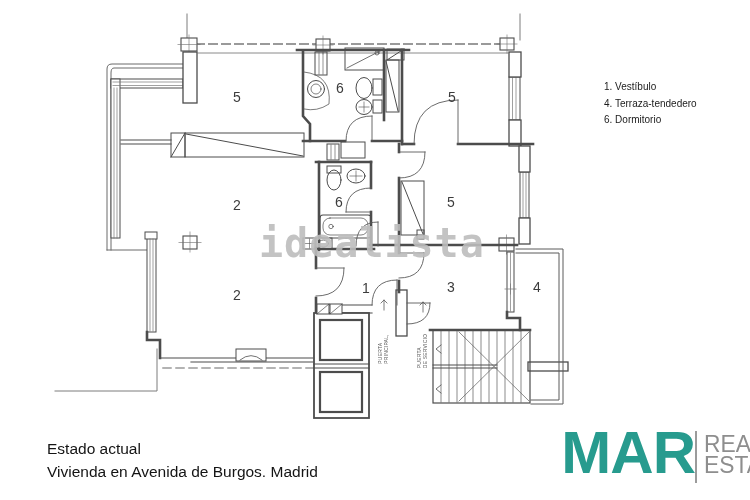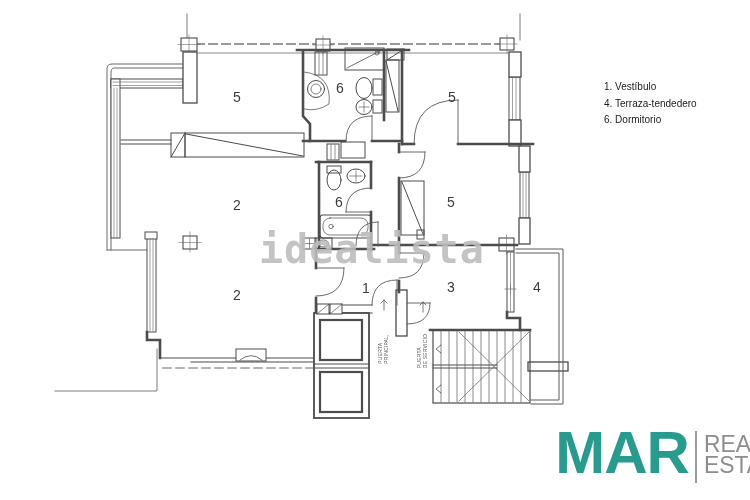--- a/index.html
+++ b/index.html
@@ -1,31 +1,31 @@
 <!DOCTYPE html>
 <html><head>
 <meta charset="utf-8">
 <style>
   html,body{margin:0;padding:0;width:750px;height:500px;overflow:hidden;background:#ffffff;
     font-family:"Liberation Sans",sans-serif;}
   #stage{position:relative;width:750px;height:500px;}
   #plan-svg{position:absolute;left:0;top:0;}
-  .watermark{position:absolute;left:259px;top:226px;font-family:"DejaVu Sans Mono",monospace;
+  .watermark{position:absolute;left:259px;top:220px;font-family:"DejaVu Sans Mono",monospace;
     font-weight:bold;font-size:40px;letter-spacing:1px;color:#bdbdbd;opacity:.9;user-select:none;}
   .room-label{position:absolute;transform:translate(-50%,-50%);font-size:14px;color:#3c3c3c;}
   .plan-annotation{position:absolute;width:64px;height:64px;display:flex;align-items:center;
     justify-content:center;transform:rotate(-90deg);font-size:5px;line-height:1.15;
     letter-spacing:.2px;color:#555;white-space:pre-line;text-align:left;}
   .legend{position:absolute;left:604px;top:79px;}
   .legend-item{font-size:10px;line-height:16.6px;color:#1b1b1b;}
   .footer{position:absolute;left:47px;top:437px;color:#141414;}
   .footer-line{font-size:15.5px;line-height:23px;}
   .logo{position:absolute;left:549px;top:424px;display:flex;align-items:flex-start;}
   .logo-mar{font-size:60px;font-weight:700;letter-spacing:-1px;line-height:58px;
-    width:146px;text-align:center;}
+    width:146px;text-align:right;}
   .logo-bar{width:2px;height:52px;margin:7px 7px 0 0;background:#9b9b9b;}
   .logo-tagline{margin-top:9px;width:60px;overflow:hidden;font-size:24px;line-height:21px;
     color:#8e8e8e;transform:scaleX(.95);transform-origin:left;}
 </style>
 </head>
 <body>
 
 <div id="stage">
 
   <svg id="plan-svg" width="750" height="500" viewBox="0 0 750 500">
@@ -264,20 +264,24 @@
   </svg>
 
   <div class="watermark" style="color: rgb(189, 189, 189);">idealista</div>
 
   <div class="legend">
       <div class="legend-item">1. Vestíbulo</div>
       <div class="legend-item">4. Terraza-tendedero</div>
       <div class="legend-item">6. Dormitorio</div>
     </div>
 
+  <div class="footer">
+    <div class="footer-line">Estado actual</div>
+    <div class="footer-line">Vivienda en Avenida de Burgos. Madrid</div>
+  </div>
 
   <div class="logo">
     <div class="logo-mar" style="color: rgb(39, 155, 142);">MAR</div>
     <div class="logo-bar"></div>
     <div class="logo-tagline">
       <div>REAL</div>
       <div>ESTATE</div>
     </div>
   </div>
 

